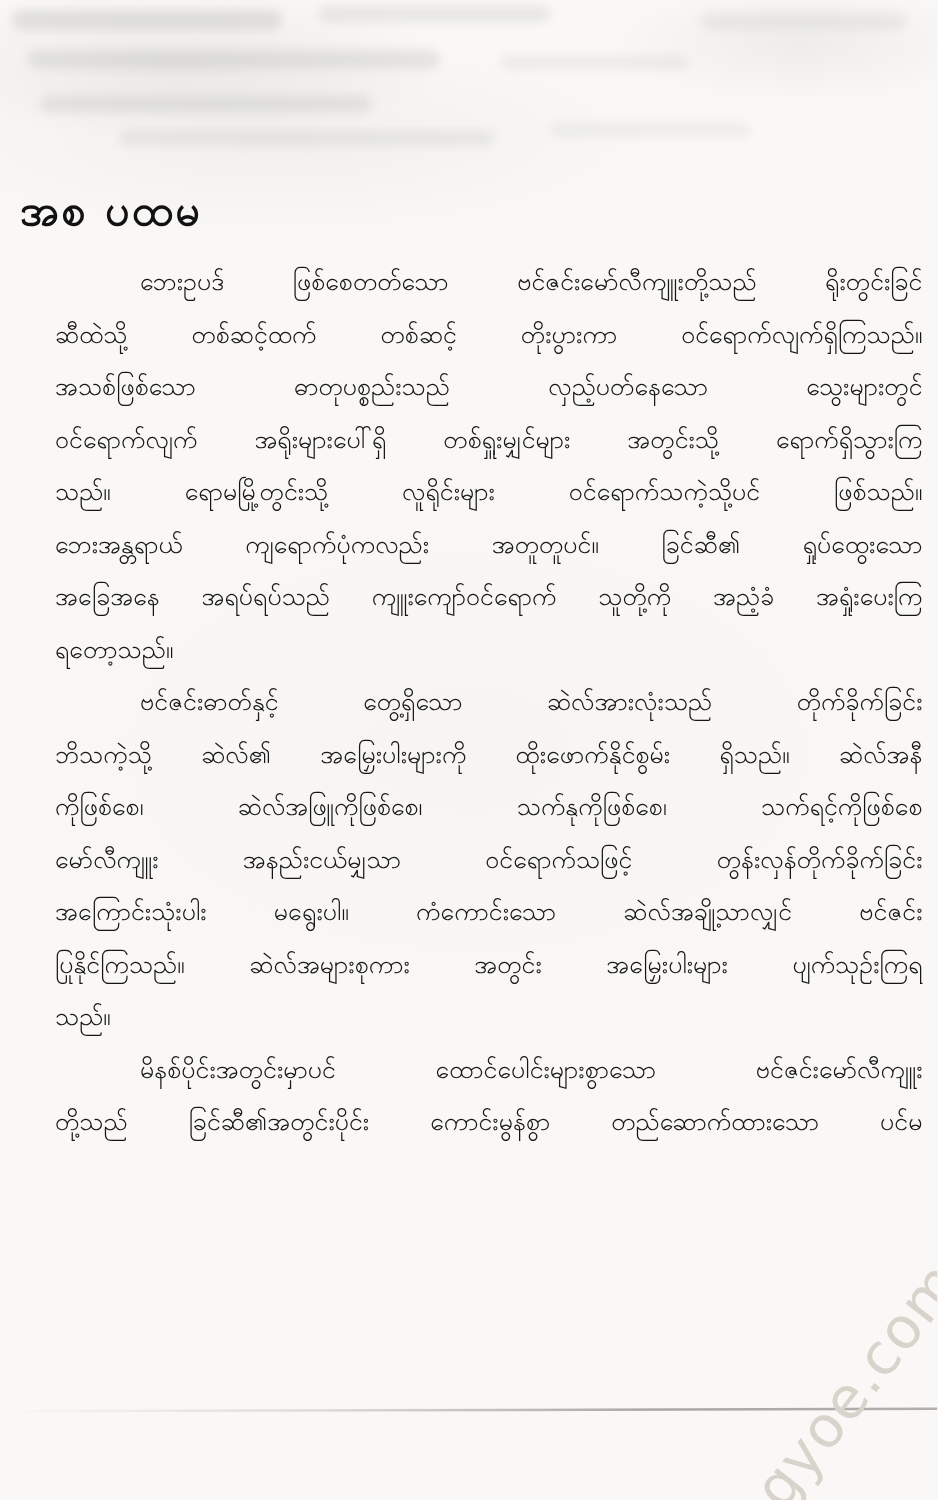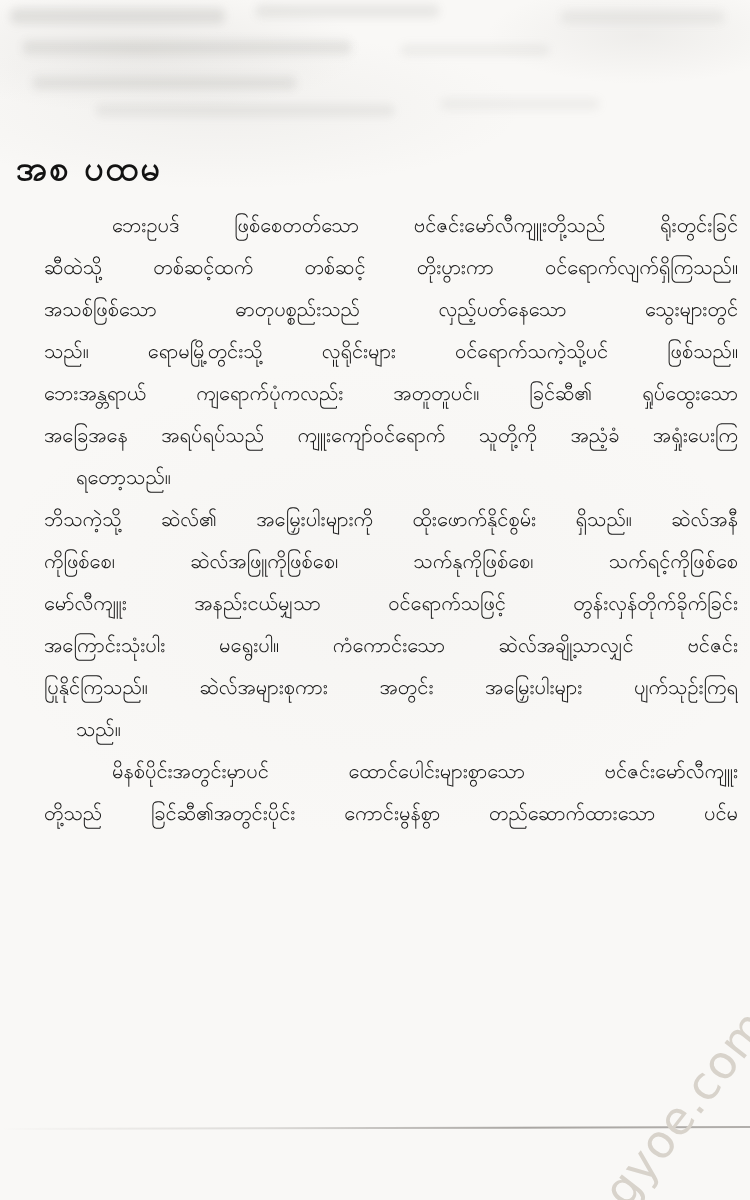--- a/index.html
+++ b/index.html
@@ -56,21 +56,21 @@
   }
   .line {
     height: 42px;
     line-height: 42px;
     text-align: justify;
     text-align-last: justify;
     overflow: hidden;
     white-space: nowrap;
   }
   .line.indent { text-indent: 68px; }
-  .line.endline { text-align-last: left; margin-left: 32px; }
+  .line.endline { text-align-last: left; }
 
   
   .scan-line {
     position: absolute;
     top: 1127px;
     left: 0;
     width: 750px;
     height: 2px;
     background: linear-gradient(to right,
       rgba(90,85,80,0) 0%,
@@ -106,25 +106,27 @@
   <div class="ghost g6"></div>
   <div class="ghost g7"></div>
   <div class="ghost g8"></div>
 
   <h1 class="title">အစ ပထမ</h1>
 
   <div class="body-text">
     <div class="line indent">ဘေးဥပဒ် ဖြစ်စေတတ်သော ဗင်ဇင်းမော်လီကျူးတို့သည် ရိုးတွင်းခြင်</div>
     <div class="line">ဆီထဲသို့ တစ်ဆင့်ထက် တစ်ဆင့် တိုးပွားကာ ဝင်ရောက်လျက်ရှိကြသည်။</div>
     <div class="line">အသစ်ဖြစ်သော ဓာတုပစ္စည်းသည် လှည့်ပတ်နေသော သွေးများတွင်</div>
+    <div class="line">ဝင်ရောက်လျက် အရိုးများပေါ်ရှိ တစ်ရှူးမျှင်များ အတွင်းသို့ ရောက်ရှိသွားကြ</div>
     <div class="line">သည်။ ရောမမြို့တွင်းသို့ လူရိုင်းများ ဝင်ရောက်သကဲ့သို့ပင် ဖြစ်သည်။</div>
     <div class="line">ဘေးအန္တရာယ် ကျရောက်ပုံကလည်း အတူတူပင်။ ခြင်ဆီ၏ ရှုပ်ထွေးသော</div>
     <div class="line">အခြေအနေ အရပ်ရပ်သည် ကျူးကျော်ဝင်ရောက် သူတို့ကို အညံ့ခံ အရှုံးပေးကြ</div>
     <div class="line endline">ရတော့သည်။</div>
 
+    <div class="line indent">ဗင်ဇင်းဓာတ်နှင့် တွေ့ရှိသော ဆဲလ်အားလုံးသည် တိုက်ခိုက်ခြင်း</div>
     <div class="line">ဘိသကဲ့သို့ ဆဲလ်၏ အမြှေးပါးများကို ထိုးဖောက်နိုင်စွမ်း ရှိသည်။ ဆဲလ်အနီ</div>
     <div class="line">ကိုဖြစ်စေ၊ ဆဲလ်အဖြူကိုဖြစ်စေ၊ သက်နုကိုဖြစ်စေ၊ သက်ရင့်ကိုဖြစ်စေ</div>
     <div class="line">မော်လီကျူး အနည်းငယ်မျှသာ ဝင်ရောက်သဖြင့် တွန်းလှန်တိုက်ခိုက်ခြင်း</div>
     <div class="line">အကြောင်းသုံးပါး မရွေးပါ။ ကံကောင်းသော ဆဲလ်အချို့သာလျှင် ဗင်ဇင်း</div>
     <div class="line">ပြုနိုင်ကြသည်။ ဆဲလ်အများစုကား အတွင်း အမြှေးပါးများ ပျက်သုဉ်းကြရ</div>
     <div class="line endline">သည်။</div>
 
     <div class="line indent">မိနစ်ပိုင်းအတွင်းမှာပင် ထောင်ပေါင်းများစွာသော ဗင်ဇင်းမော်လီကျူး</div>
     <div class="line">တို့သည် ခြင်ဆီ၏အတွင်းပိုင်း ကောင်းမွန်စွာ တည်ဆောက်ထားသော ပင်မ</div>
   </div>

